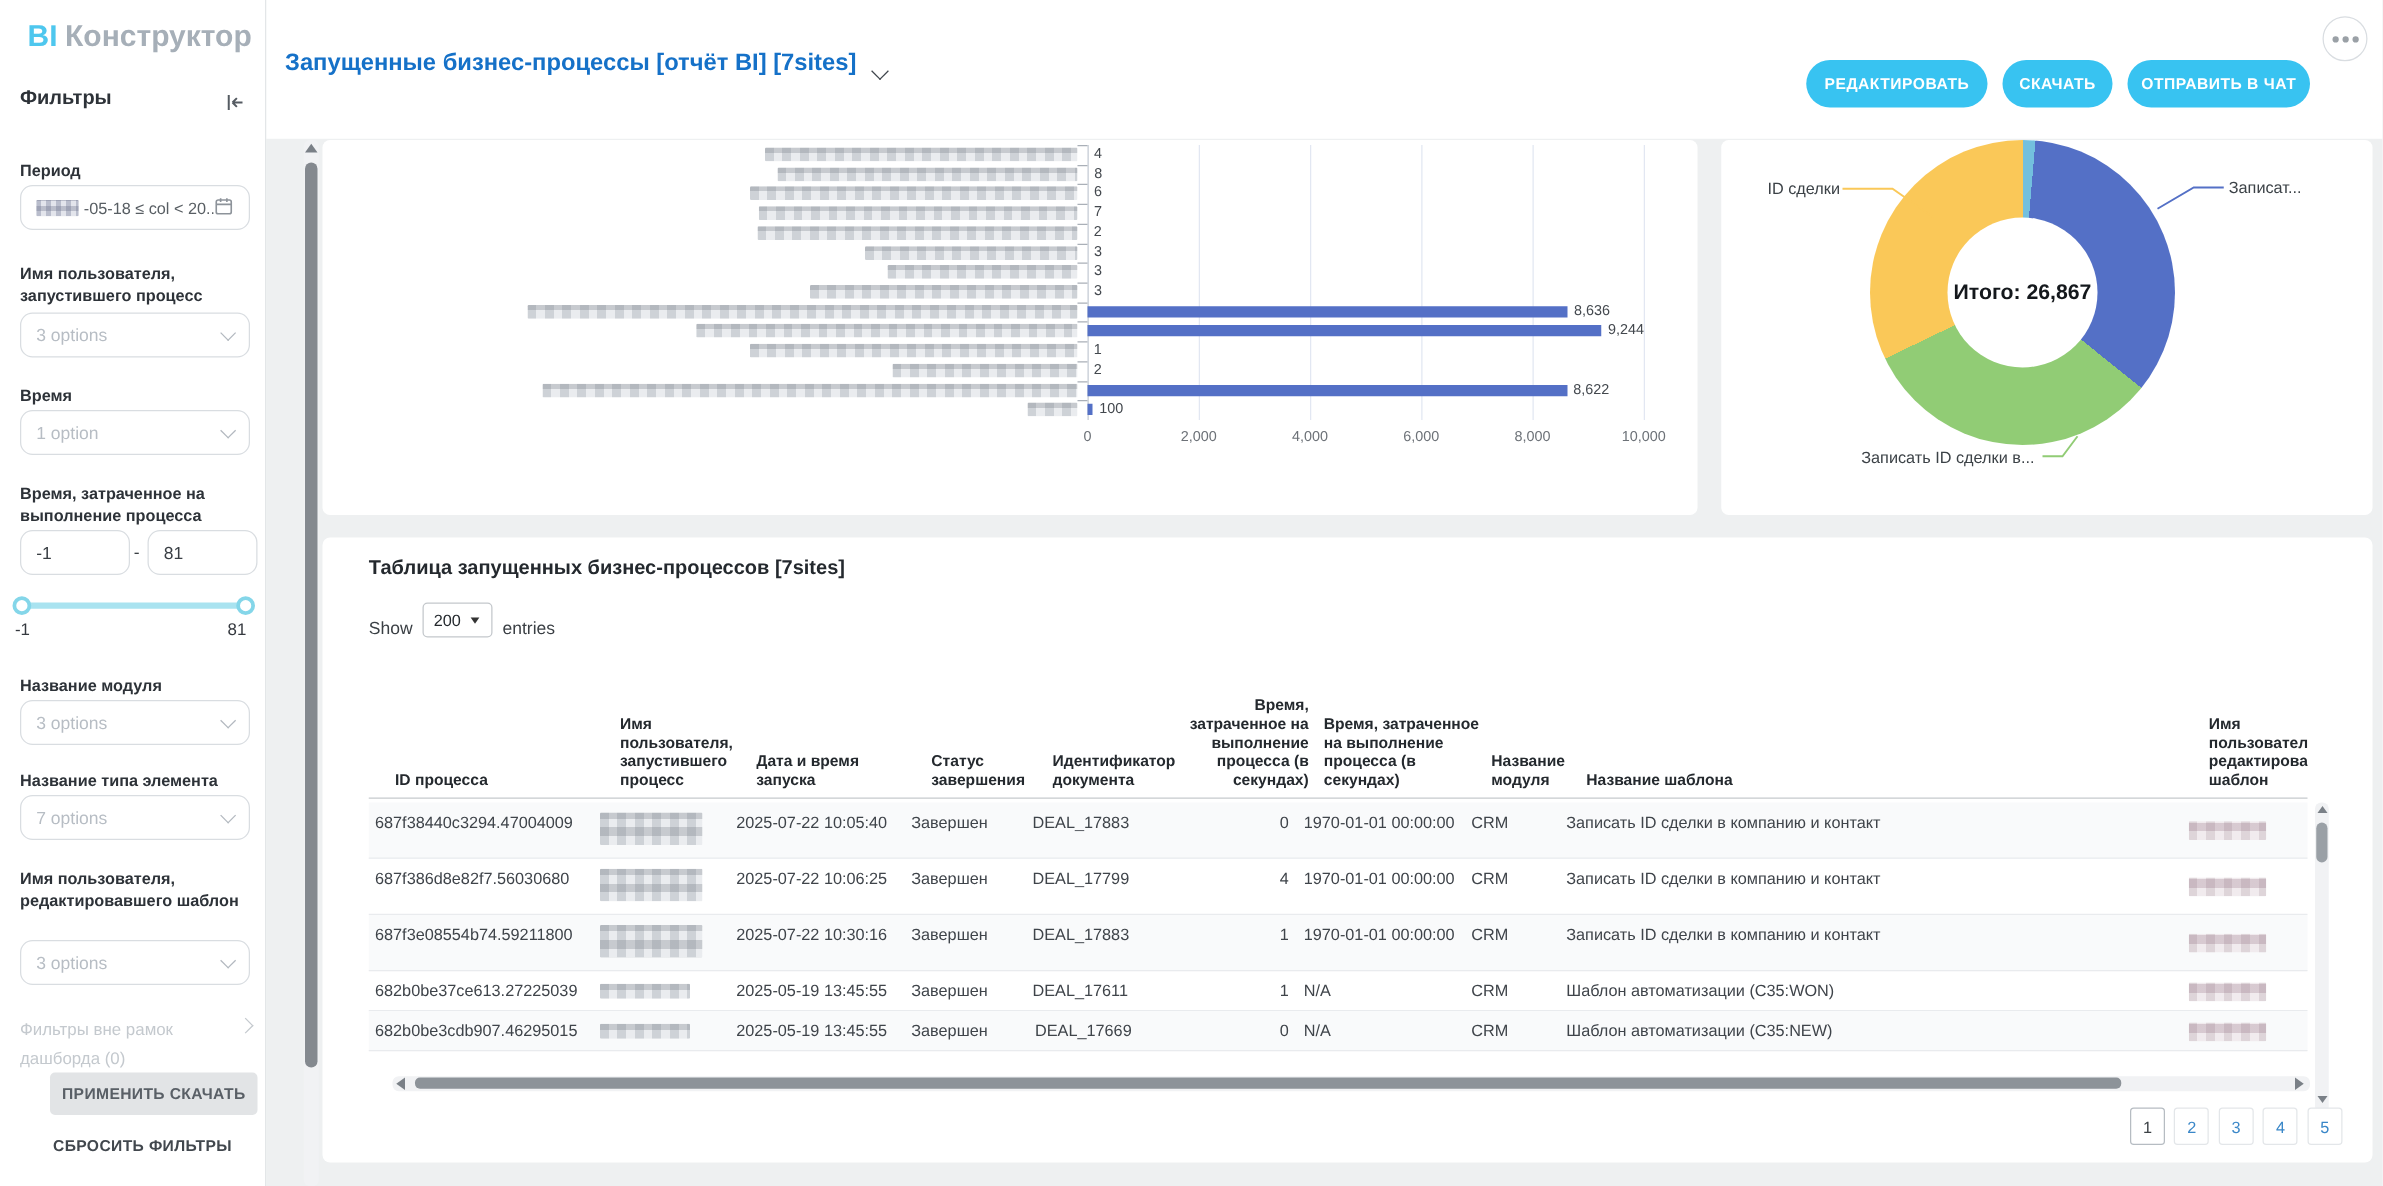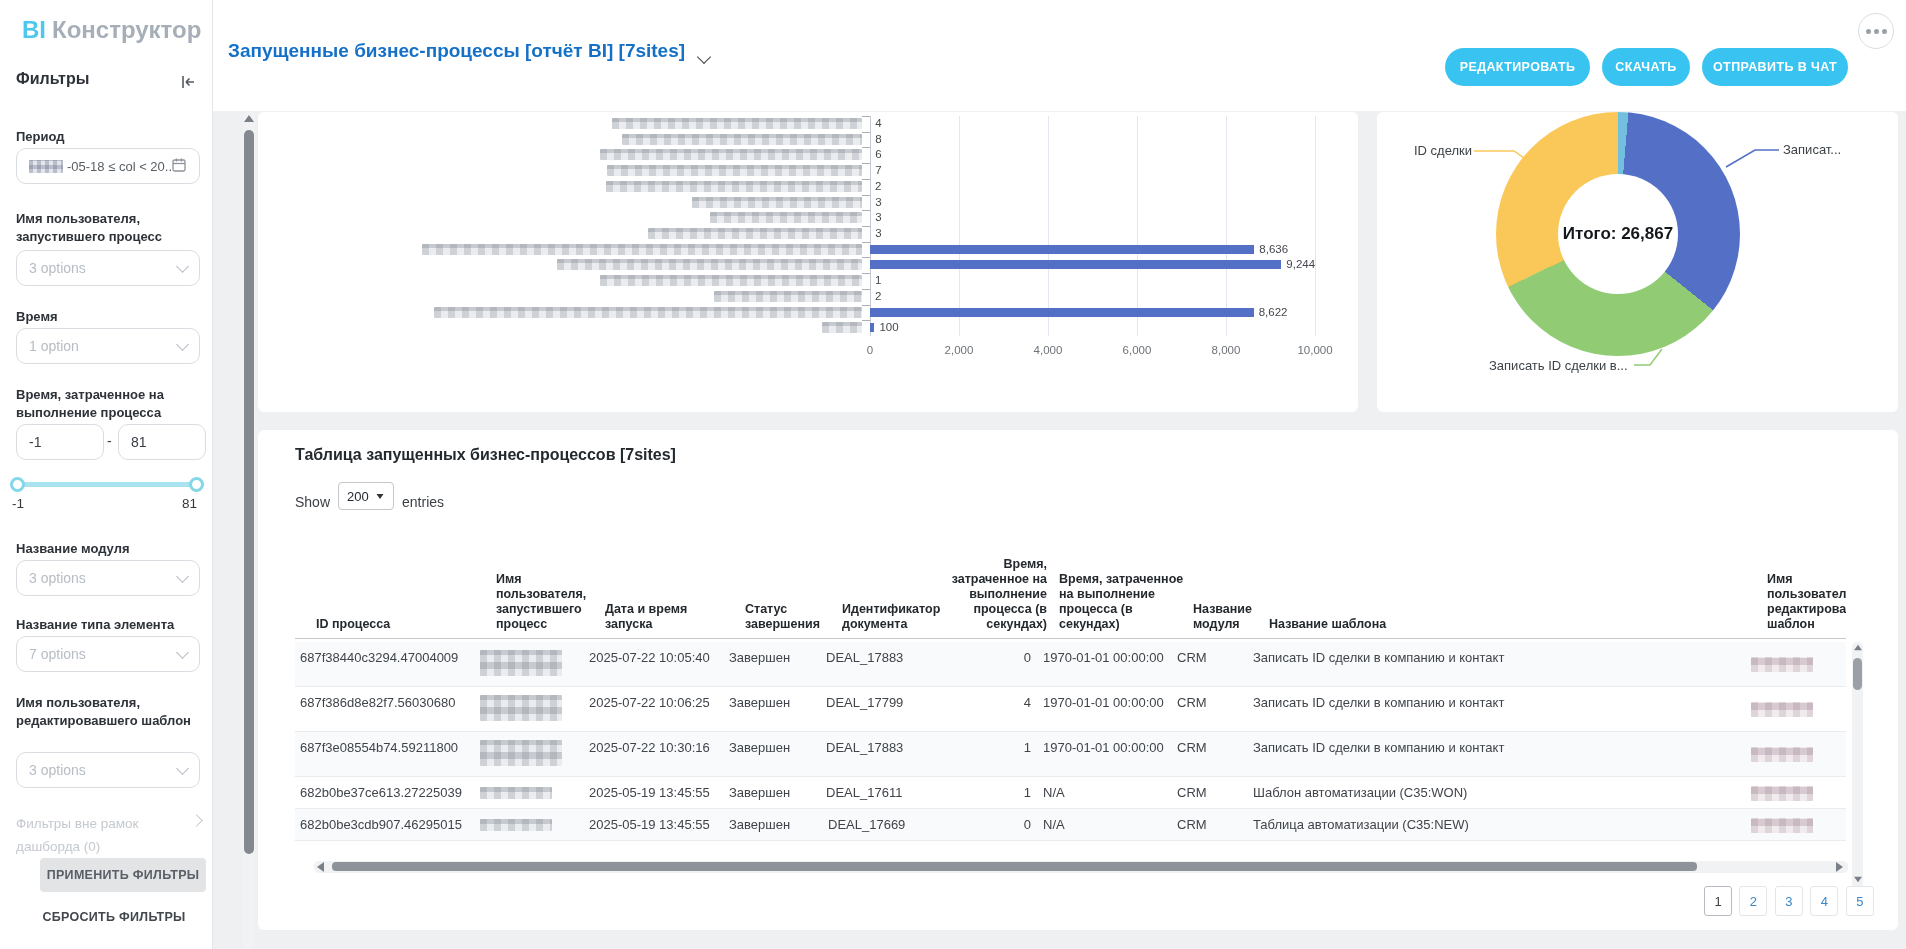--- a/index.html
+++ b/index.html
@@ -167,21 +167,21 @@
 
     <div class="abs f-label" style="top:694px">Имя пользователя, редактировавшего шаблон</div>
     <div class="abs f-box" style="top:752px">
       <span class="grow">3 options</span>
         <span class="chev"></span>
     </div>
 
     <div class="abs outside">Фильтры вне рамок дашборда (0)</div>
     <div class="abs chev chev-right" style="left:192px;top:820px;border-color:#c4c9ce"></div>
 
-    <div class="abs apply-btn">ПРИМЕНИТЬ ФИЛЬТРЫ</div>
+    <div class="abs apply-btn">ПРИМЕНИТЬ СКАЧАТЬ</div>
     <div class="abs reset-btn">СБРОСИТЬ ФИЛЬТРЫ</div>
   </div>
 
   <div class="abs rep-title">
     <span class="t">Запущенные бизнес-процессы [отчёт BI] [7sites]</span>
     <span class="chev"></span>
   </div>
   <div class="abs hbtn" style="left:1445px;width:145px">РЕДАКТИРОВАТЬ</div>
   <div class="abs hbtn" style="left:1602px;width:88px">СКАЧАТЬ</div>
   <div class="abs hbtn" style="left:1702px;width:146px">ОТПРАВИТЬ В ЧАТ</div>
@@ -366,18 +366,18 @@
       </div>
       <div class="trow stripe" style="position: absolute; top: 379px; height: 32px;">
         <div class="td" style="left: 5px; width: 168px;">682b0be3cdb907.46295015</div>
         <div class="pix" style="position: absolute; left: 185px; top: 10px; width: 72px; height: 12px;"></div>
         <div class="td" style="left: 294px; width: 130px;">2025-05-19 13:45:55</div>
         <div class="td" style="left: 434px; width: 92px;">Завершен</div>
         <div class="td" style="left: 507px; width: 102px; margin-left: 26px;">DEAL_17669</div>
         <div class="td" style="left: 636px; width: 100px; text-align: right;">0</div>
         <div class="td" style="left: 748px; width: 130px;">N/A</div>
         <div class="td" style="left: 882px; width: 72px;">CRM</div>
-        <div class="td" style="left: 958px; width: 420px;">Таблица автоматизации (C35:NEW)</div>
+        <div class="td" style="left: 958px; width: 420px;">Шаблон автоматизации (C35:NEW)</div>
         <div class="pix warm" style="position: absolute; left: 1456px; top: 8.5px; width: 62px; height: 15px;"></div>
       </div>
     </div>
 
 </div>
 
 </body></html>

